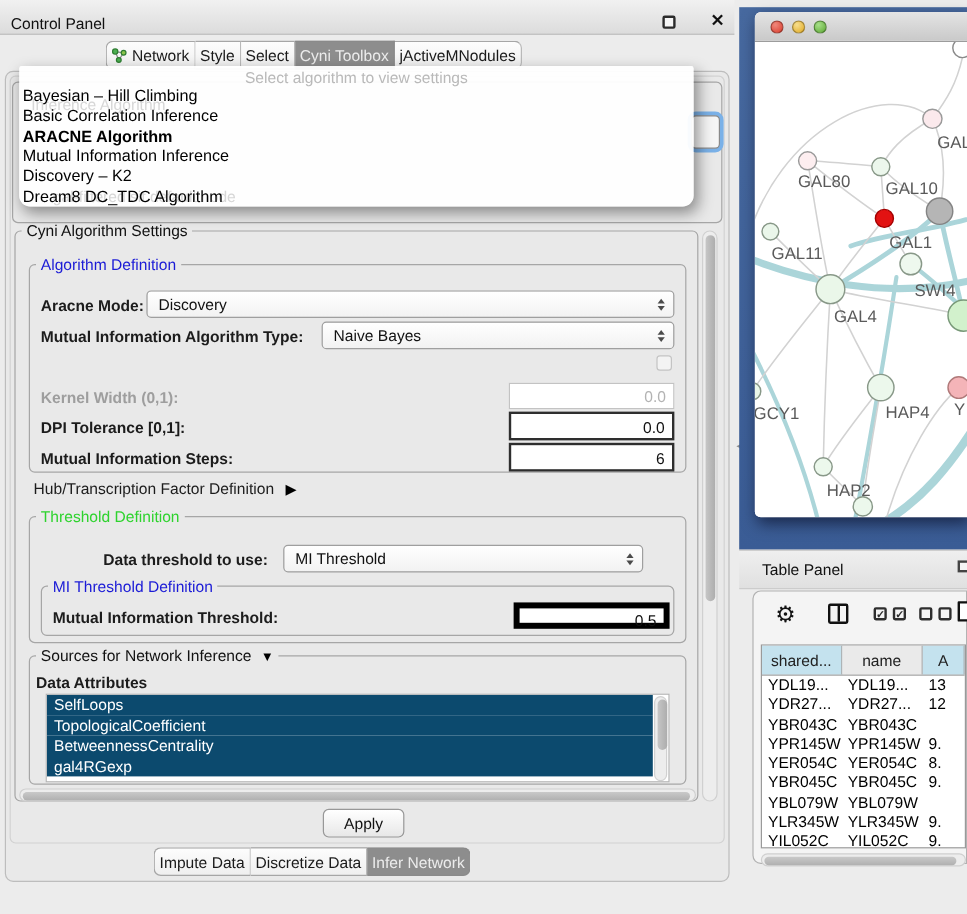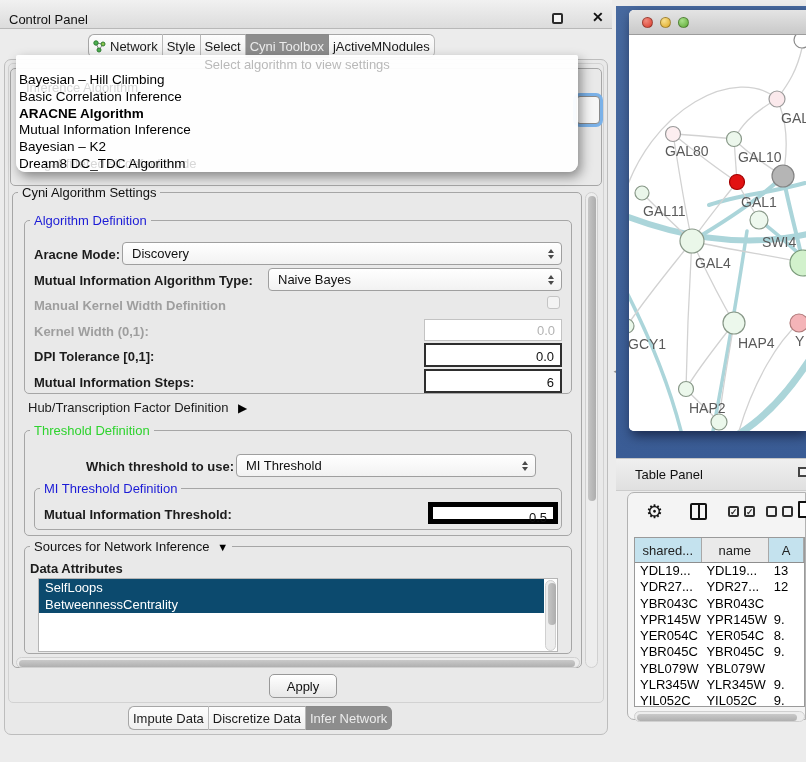--- a/index.html
+++ b/index.html
@@ -172,21 +172,21 @@
 
   <div class="abs dd-overlay">
     <span class="ghost" style="left:10px;top:25px;">Inference Algorithm</span>
     <span class="ghost" style="left:28px;top:101px;">gal-filtered sif default node</span>
     <div class="dd-ph">Select algorithm to view settings</div>
     <div id="dd-items">
         <div class="dd-item">Bayesian – Hill Climbing</div>
         <div class="dd-item">Basic Correlation Inference</div>
         <div class="dd-item bold">ARACNE Algorithm</div>
         <div class="dd-item">Mutual Information Inference</div>
-        <div class="dd-item">Bayesian – K2</div>
+        <div class="dd-item">Discovery – K2</div>
         <div class="dd-item">Dream8 DC_TDC Algorithm</div>
       </div>
   </div>
 
   <div class="abs grp" style="left:12px;top:192px;width:570px;height:476px;"></div>
   <span class="grp-title t-black abs" style="left:18px;top:185px;">Cyni Algorithm Settings</span>
 
   <div class="abs sb-track-v" style="left:585px;top:192px;width:13px;height:476px;">
     <div class="sb-thumb-v" style="top:3px;height:305px;"></div>
   </div>
@@ -207,41 +207,40 @@
   <span class="lbl" style="left:34px;top:273px;">Mutual Information Algorithm Type:</span>
   <div class="combo" style="left:268px;top:268px;width:294px;">
     <span>Naive Bayes</span>
     <span class="spacer"></span>
       <span class="arrows">
         <i class="up"></i>
         <i class="dn"></i>
       </span>
   </div>
 
-  <span class="lbl dis" style="left:34px;top:298px;">Manual Kernel Width Definition</span>
   <span class="ckbox" style="left:547px;top:296px;"></span>
 
   <span class="lbl dis" style="left:34px;top:324px;">Kernel Width (0,1):</span>
   <div class="field f-soft" style="left:424px;top:319px;width:138px;">0.0</div>
 
   <span class="lbl" style="left:34px;top:349px;">DPI Tolerance [0,1]:</span>
   <div class="field f-hard" style="left:424px;top:343px;width:138px;height:24px;padding-top:4px;">0.0</div>
 
   <span class="lbl" style="left:34px;top:375px;">Mutual Information Steps:</span>
   <div class="field f-hard" style="left:424px;top:369px;width:138px;height:24px;padding-top:4px;">6</div>
 
   <div class="hub-row" style="left:28px;top:400px;">
     <span>Hub/Transcription Factor Definition</span>
     <span class="tri-right">▶</span>
   </div>
 
   <div class="abs grp" style="left:24px;top:430px;width:548px;height:106px;"></div>
   <span class="grp-title t-green abs" style="left:30px;top:423px;">Threshold Definition</span>
 
-  <span class="lbl" style="left:86px;top:459px;">Which threshold to use:</span>
+  <span class="lbl" style="left:86px;top:459px;">Data threshold to use:</span>
   <div class="combo" style="left:236px;top:454px;width:300px;">
     <span>MI Threshold</span>
     <span class="spacer"></span>
       <span class="arrows">
         <i class="up"></i>
         <i class="dn"></i>
       </span>
   </div>
 
   <div class="abs grp" style="left:34px;top:488px;width:528px;height:42px;"></div>
@@ -252,21 +251,23 @@
   <div class="abs grp" style="left:24px;top:546px;width:548px;height:108px;"></div>
   <div class="grp-title t-black abs" style="left:30px;top:539px;">
     <span>Sources for Network Inference</span>
     <span class="tri-down">▼</span>
   </div>
   <span class="lbl" style="left:30px;top:561px;">Data Attributes</span>
 
   <div class="abs src-list">
     <div id="src-items">
         <div class="src-item">SelfLoops</div>
+        <div class="src-item">TopologicalCoefficient</div>
         <div class="src-item">BetweennessCentrality</div>
+        <div class="src-item">gal4RGexp</div>
       </div>
     <div class="sb-track-v" style="position:absolute;right:1px;top:1px;width:11px;height:71px;">
       <div class="sb-thumb-v" style="top:2px;height:42px;left:1.5px;"></div>
     </div>
   </div>
 
   <div class="abs sb-track-h" style="left:16px;top:657px;width:564px;height:11px;">
     <div class="sb-thumb-h" style="left:2px;width:556px;"></div>
   </div>
 

